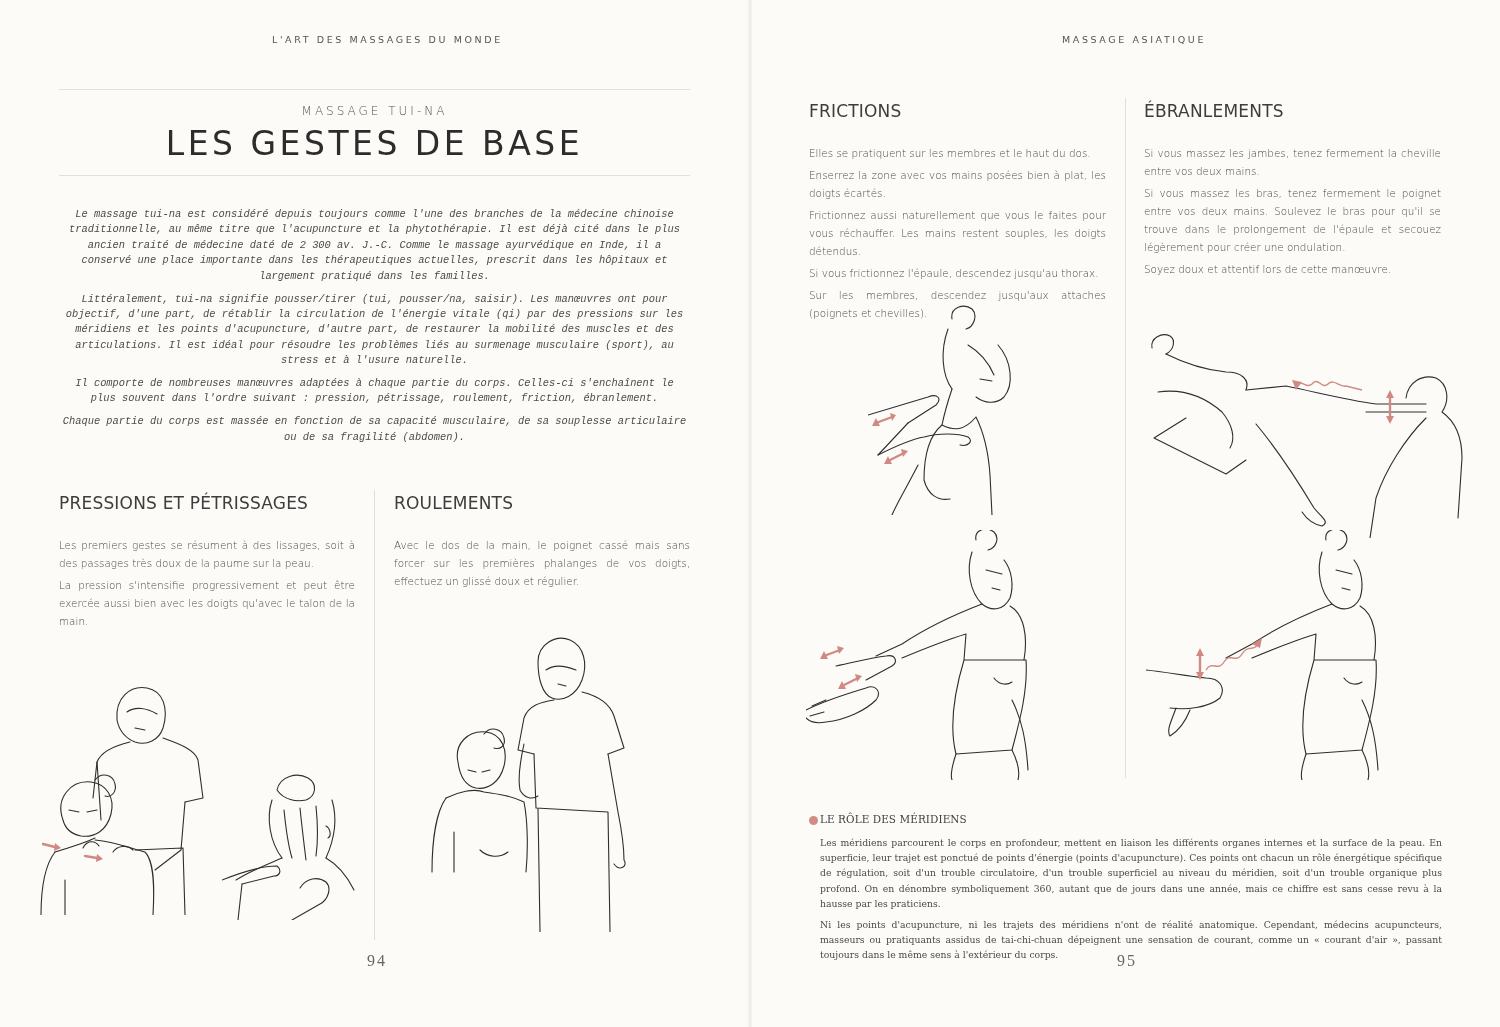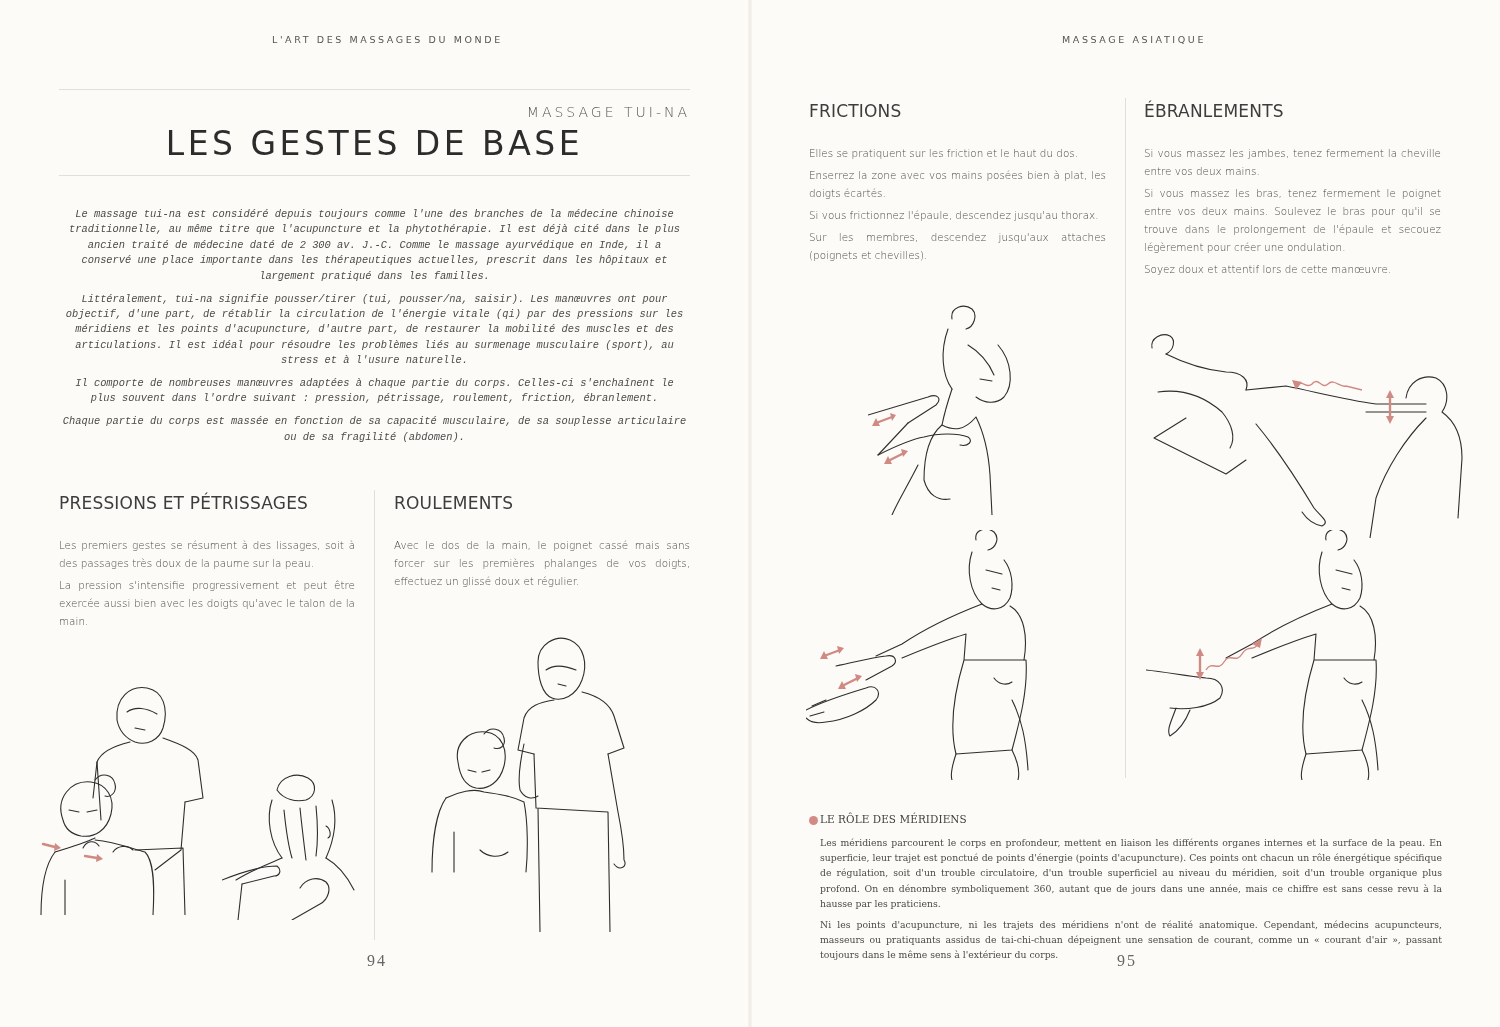--- a/index.html
+++ b/index.html
@@ -19,22 +19,22 @@
 
   .folio { position: absolute; top: 952px; font-size: 16px; letter-spacing: 2px; color: #666;
            font-family: Liberation Serif, serif; }
   .page-left .folio { left: 367px; }
   .page-right .folio { left: 367px; }
 
   
   .title-rule { position: absolute; left: 59px; width: 631px; height: 1px; background: #e2dfd9; }
   .rule-top { top: 89px; }
   .rule-bottom { top: 175px; }
-  .kicker { position: absolute; top: 104px; left: 59px; width: 631px; text-align: right;
-            font-size: 14px; letter-spacing: 3px; color: #555; font-family: "DejaVu Sans", sans-serif; font-weight: 300; }
+  .kicker { position: absolute; top: 104px; left: 59px; width: 631px; text-align: center;
+            font-size: 12px; letter-spacing: 3px; color: #555; font-family: "DejaVu Sans", sans-serif; font-weight: 300; }
   .main-title { position: absolute; top: 124px; left: 59px; width: 631px; text-align: center;
                 font-size: 33px; letter-spacing: 3.5px; color: #2c2c2c; font-family: "DejaVu Sans", sans-serif;
                 font-weight: normal; transform: scaleY(1.02); }
 
   
   .intro { position: absolute; top: 207px; left: 62px; width: 625px; text-align: center;
            font-family: Liberation Mono, monospace; font-style: italic; font-size: 10.4px; line-height: 15.4px; color: #4b4b4b; }
   .intro p { margin-bottom: 7.5px; }
 
   
@@ -159,22 +159,23 @@
   <div class="folio">94</div>
 </div>
 
 <div class="gutter"></div>
 
 <div class="page page-right">
   <div class="running-head">MASSAGE ASIATIQUE</div>
 
   <h2 class="section-title" style="top:100px;left:59px;">FRICTIONS</h2>
   <div class="section-body" style="top:144px;left:59px;width:297px;">
-    <p>Elles se pratiquent sur les friction et le haut du dos.</p>
+    <p>Elles se pratiquent sur les membres et le haut du dos.</p>
     <p>Enserrez la zone avec vos mains posées bien à plat, les doigts écartés.</p>
+    <p>Frictionnez aussi naturellement que vous le faites pour vous réchauffer. Les mains restent souples, les doigts détendus.</p>
     <p>Si vous frictionnez l'épaule, descendez jusqu'au thorax.</p>
     <p>Sur les membres, descendez jusqu'aux attaches (poignets et chevilles).</p>
   </div>
 
   <div class="vdivider" style="left:375px;top:98px;height:680px;"></div>
 
   <h2 class="section-title" style="top:100px;left:394px;">ÉBRANLEMENTS</h2>
   <div class="section-body" style="top:144px;left:394px;width:297px;">
     <p>Si vous massez les jambes, tenez fermement la cheville entre vos deux mains.</p>
     <p>Si vous massez les bras, tenez fermement le poignet entre vos deux mains. Soulevez le bras pour qu'il se trouve dans le prolongement de l'épaule et secouez légèrement pour créer une ondulation.</p>

